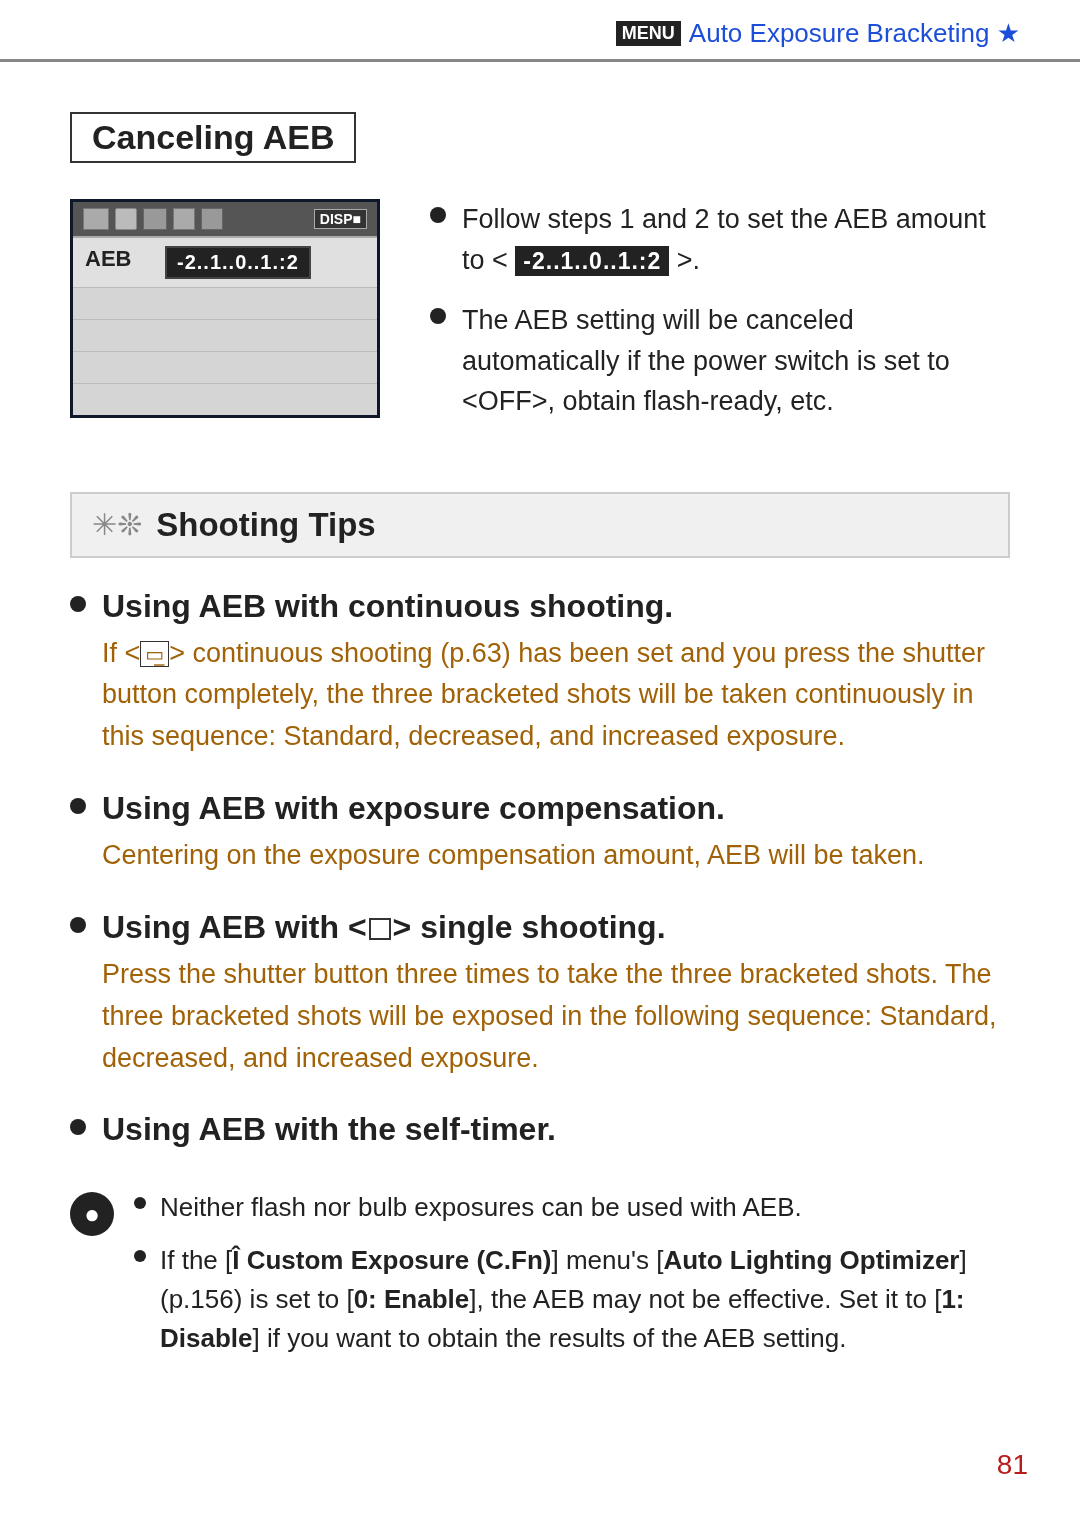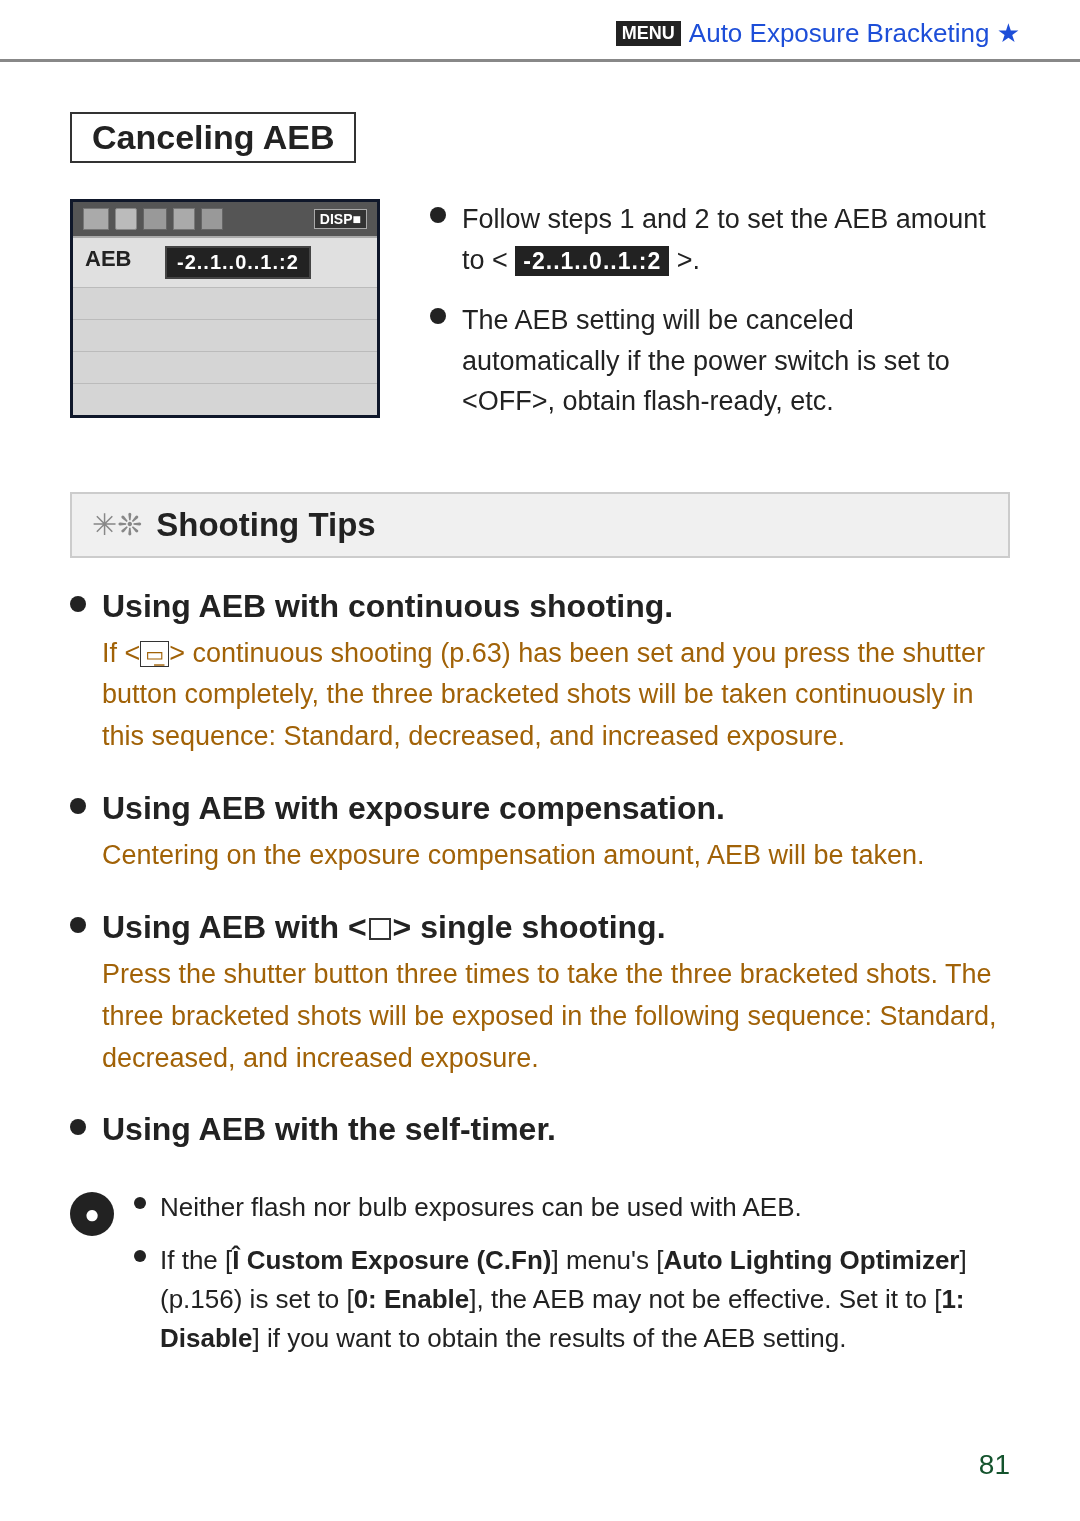--- a/index.html
+++ b/index.html
@@ -259,23 +259,23 @@
       width: 12px;
       height: 12px;
       margin-top: 9px;
       margin-right: 14px;
       flex-shrink: 0;
     }
 
     .page-number {
       position: absolute;
       bottom: 40px;
-      right: 70px;
+      right: 52px;
       font-size: 28px;
-      color: #14532d;
+      color: #b91c1c;
       margin-top: 44px;
     }
 
     .bold-text {
       font-weight: bold;
     }
   </style>
 </head>
 <body>
 

